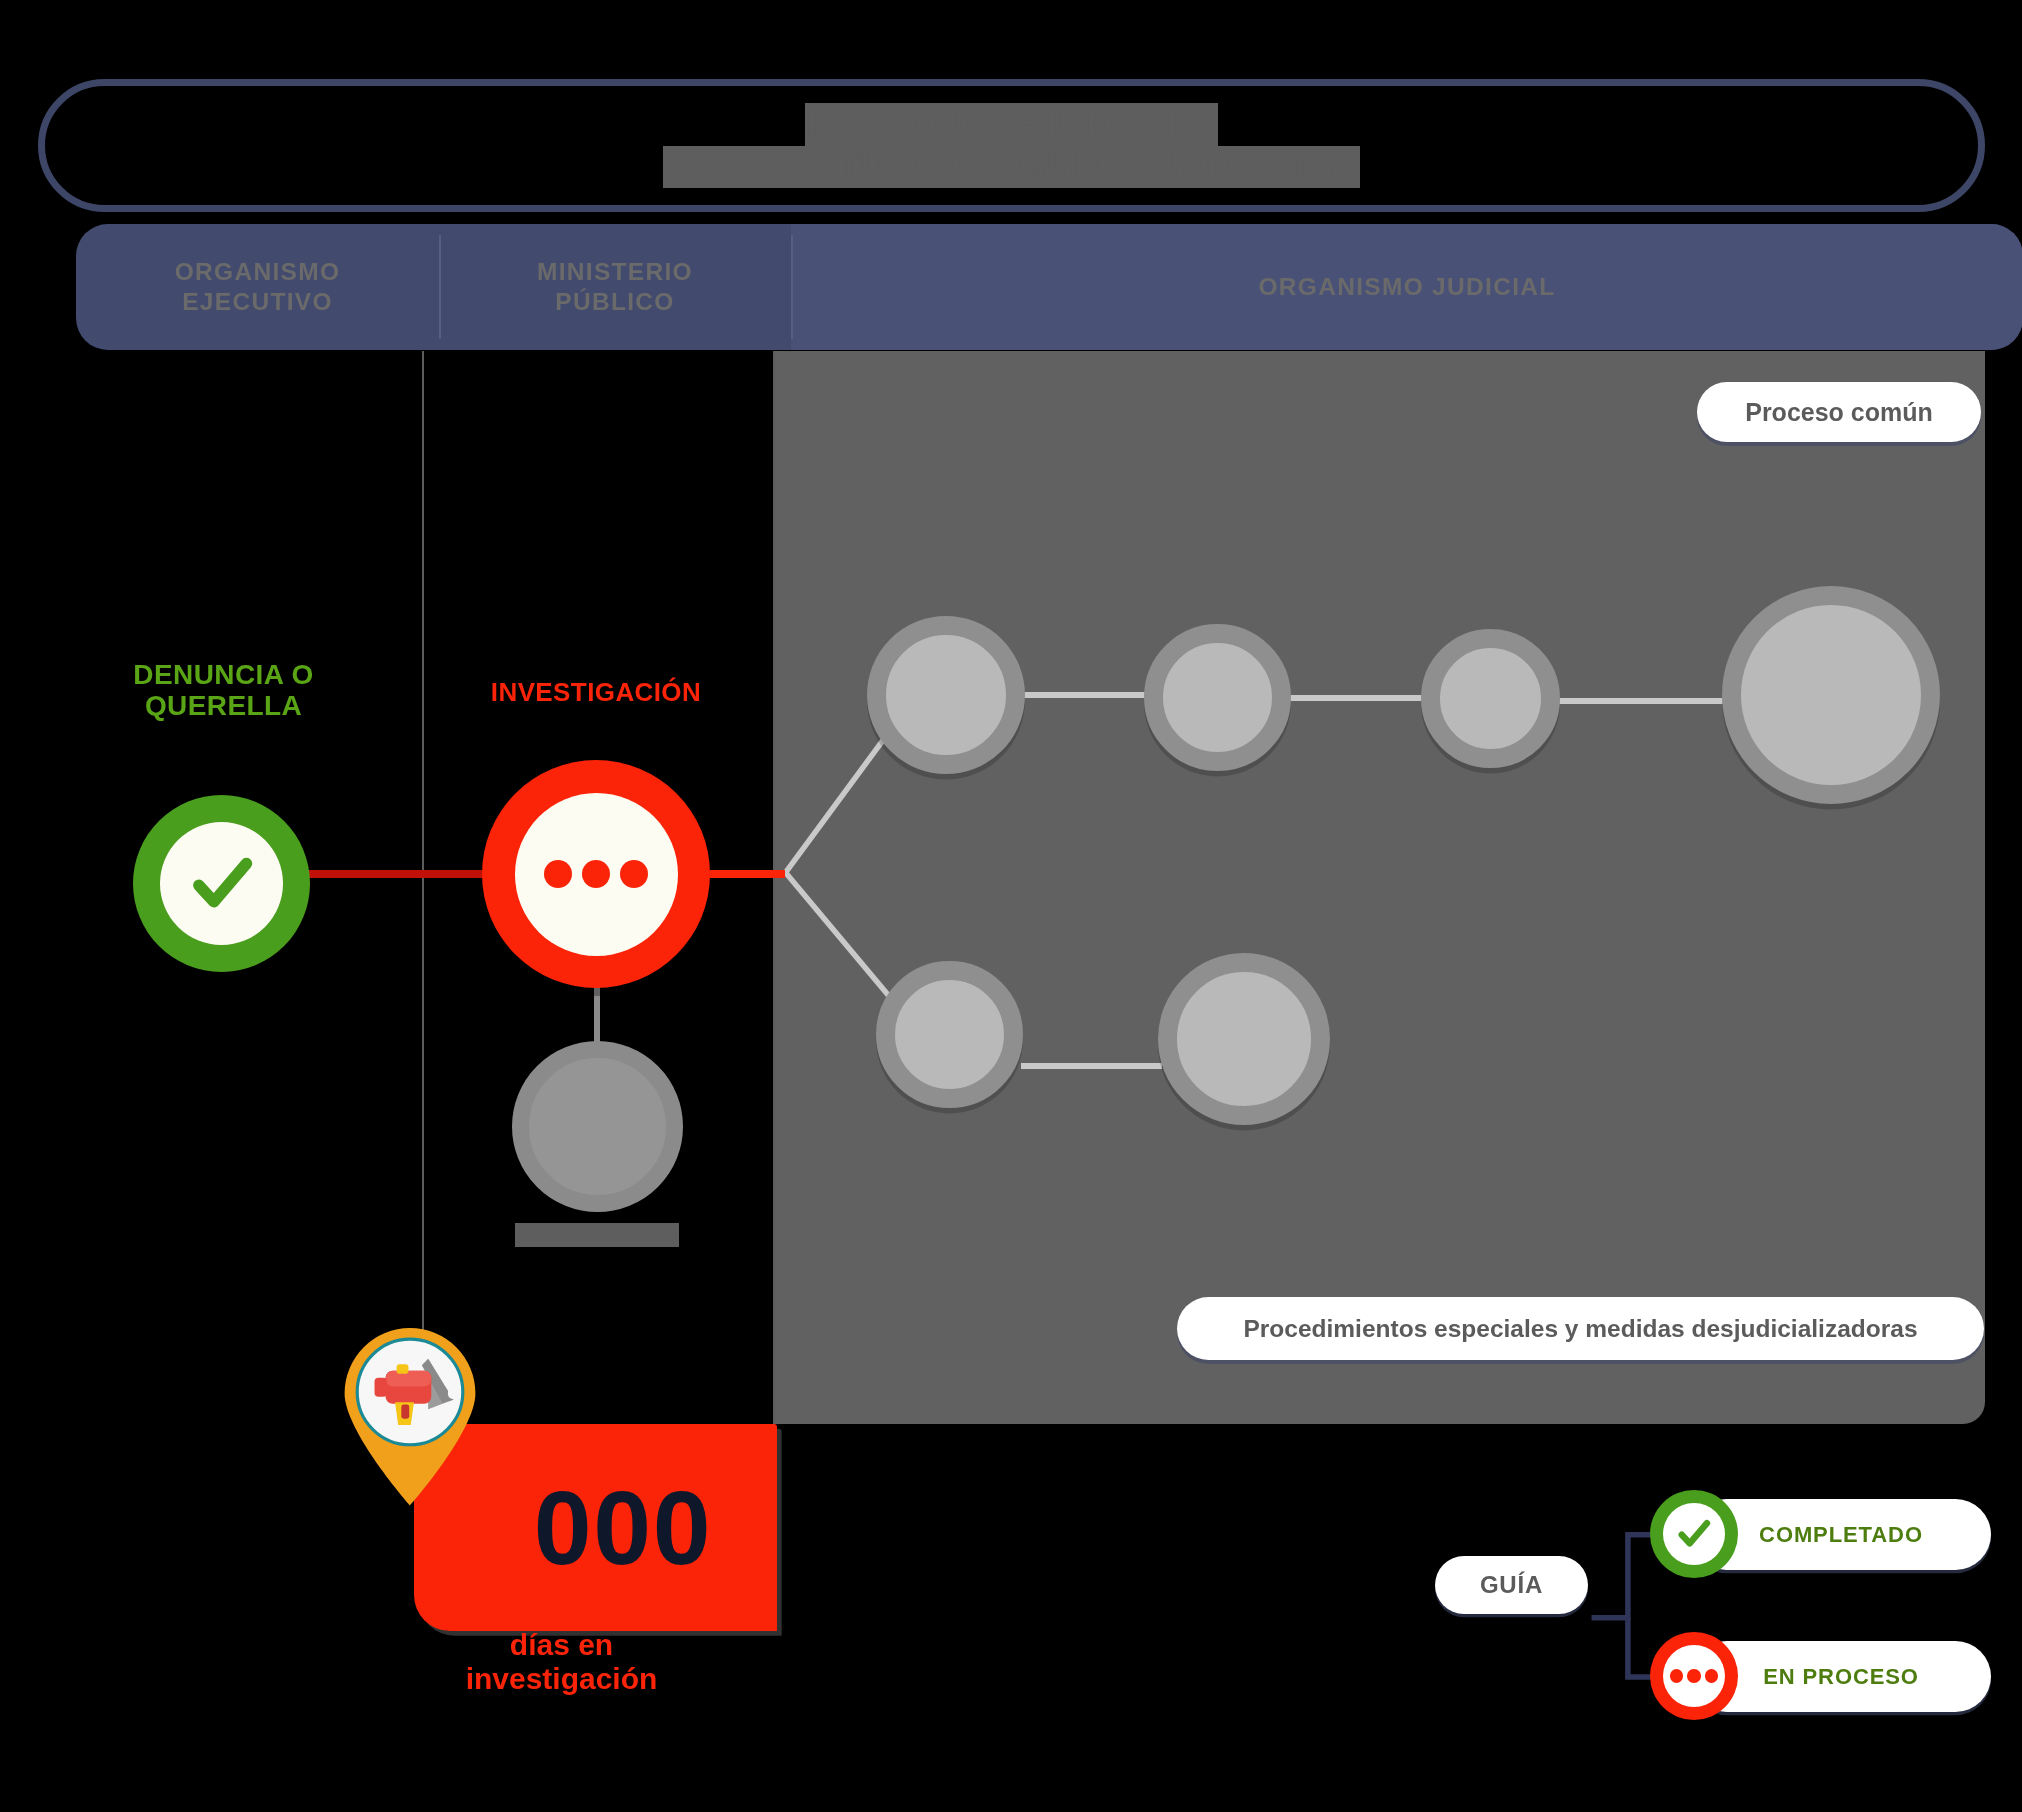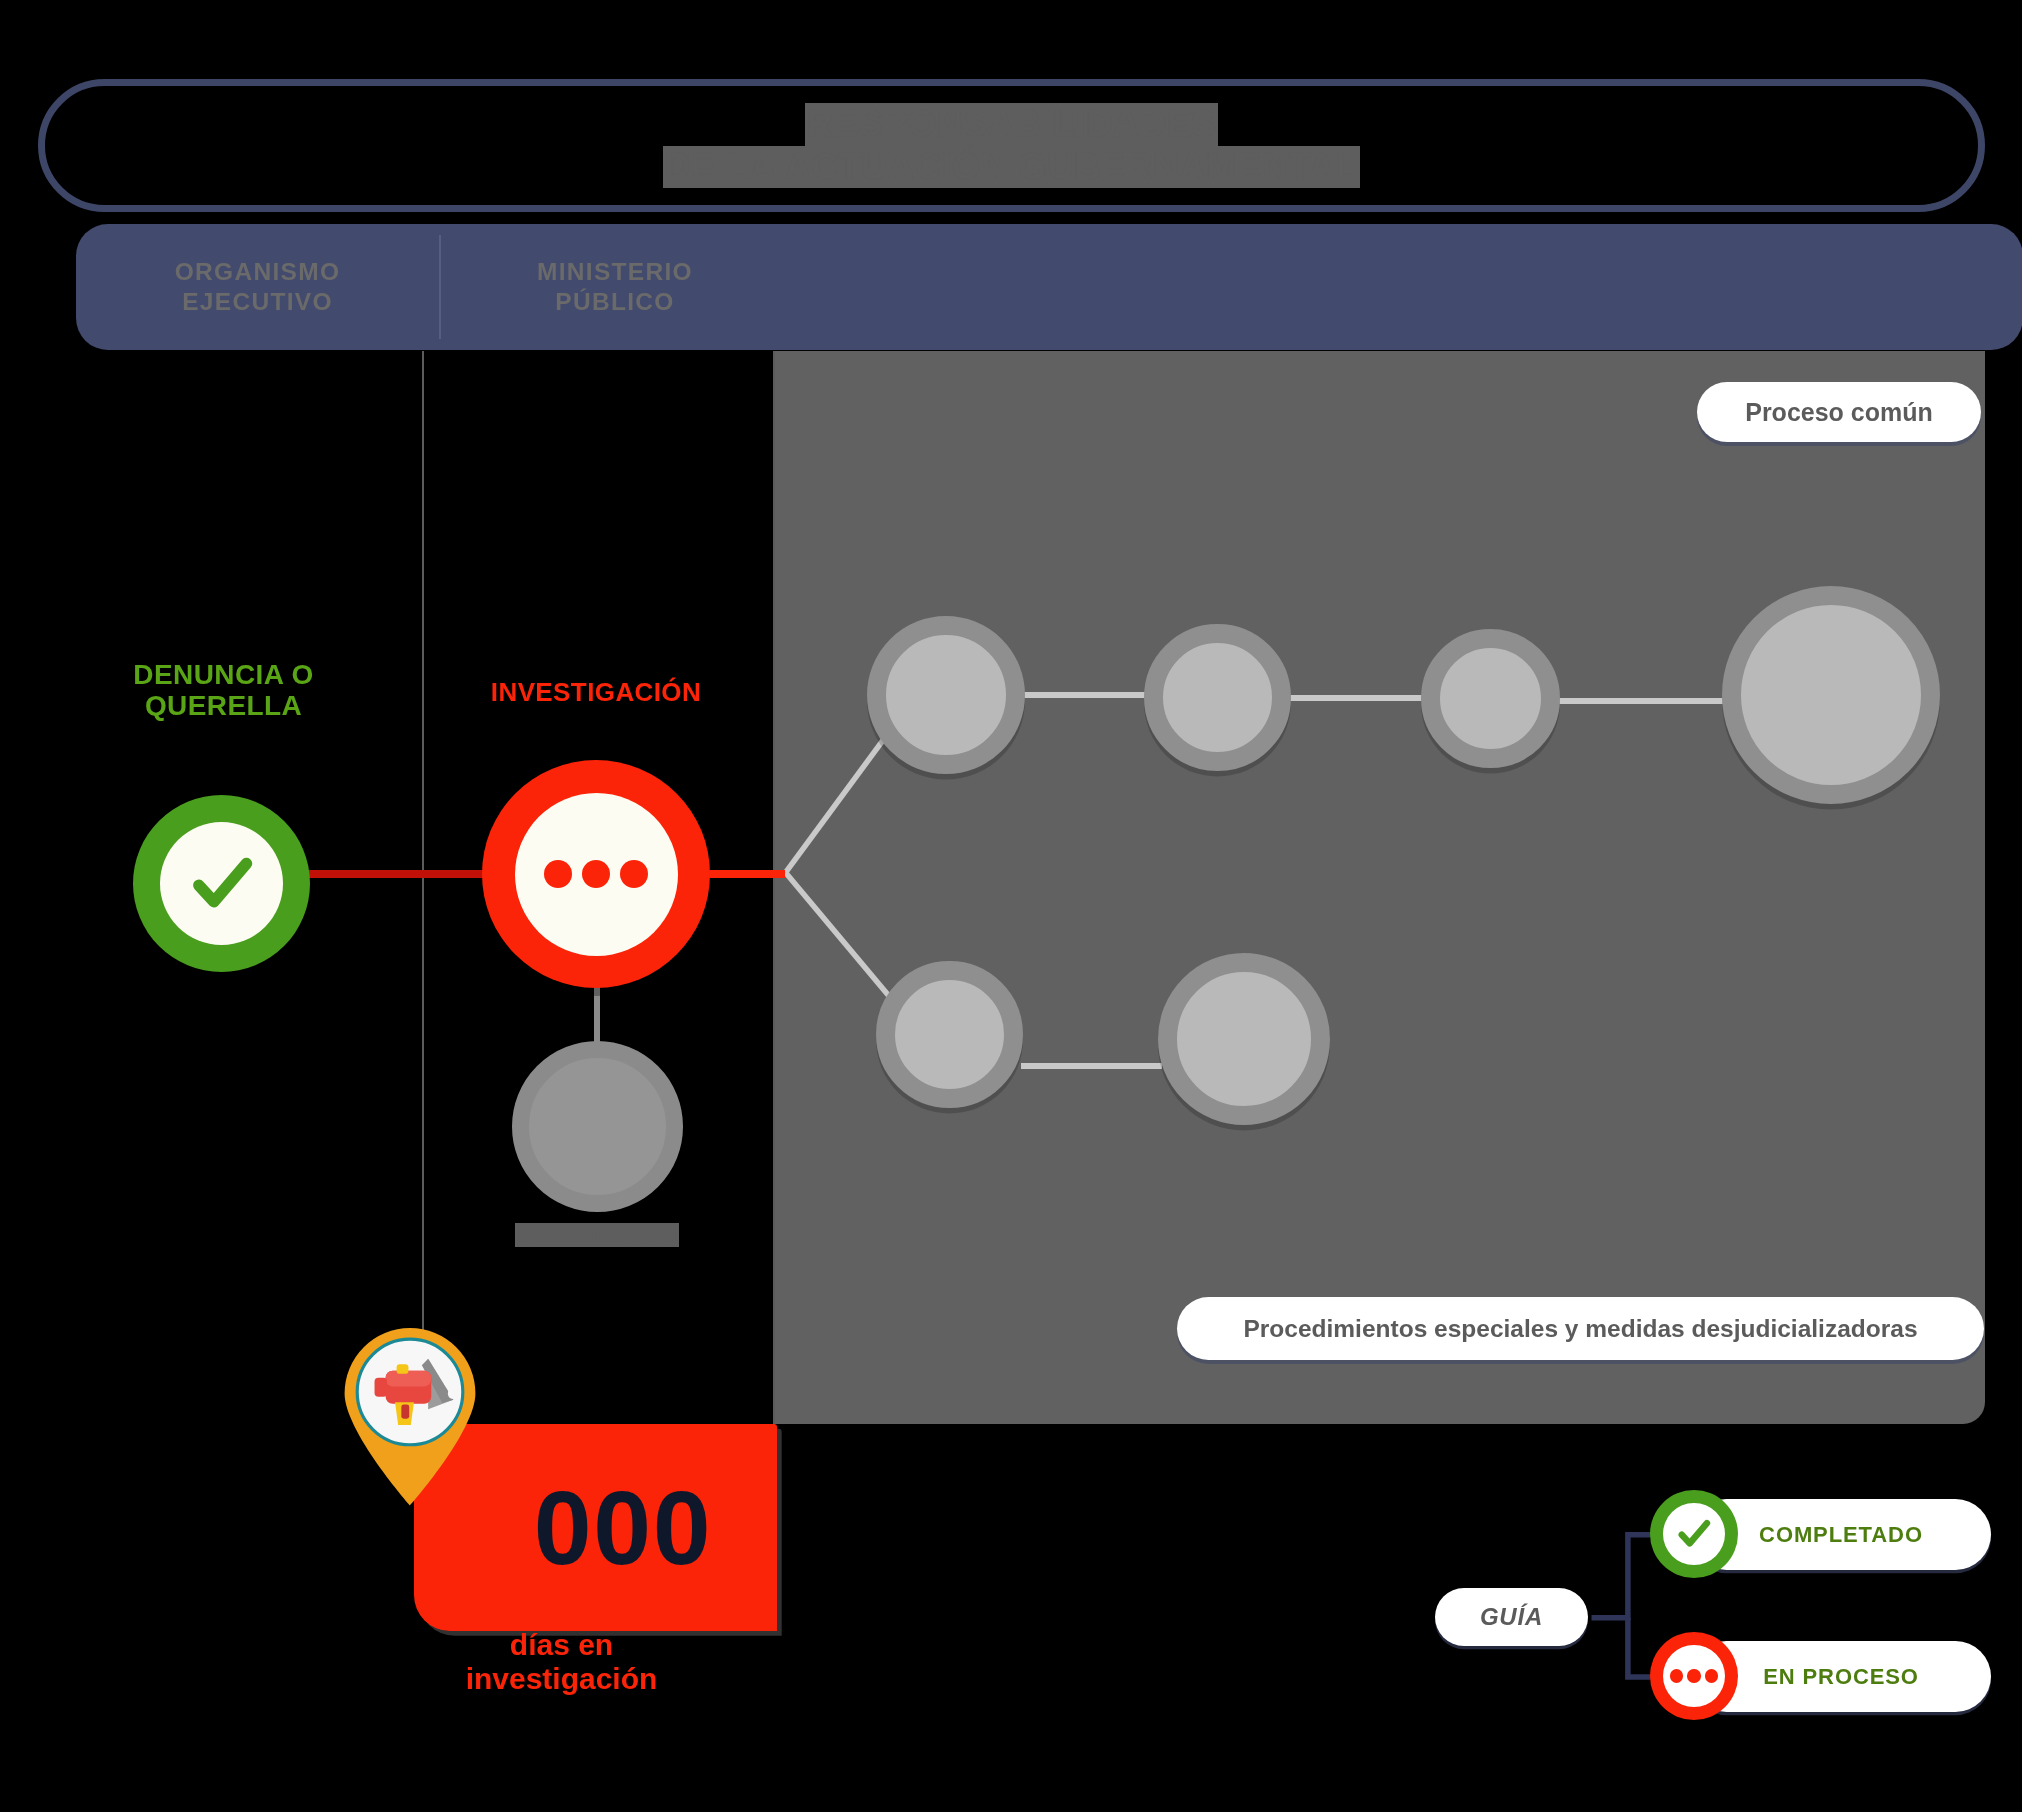--- a/index.html
+++ b/index.html
@@ -265,26 +265,25 @@
 
   
   .pin {
     position: absolute;
     left: 335px; top: 1321px;
     width: 150px; height: 186px;
   }
 
   
   .legend-guia {
-    left: 1435px; top: 1588px;
+    left: 1435px; top: 1556px;
     width: 153px; height: 58px;
     font-size: 24px;
     letter-spacing: 0.8px;
     box-shadow: 0 3.2px 0 rgba(62,70,104,0.6);
-    font-style: italic;
   }
   .legend-item-pill {
     position: absolute;
     background: #fff;
     border-radius: 789px;
     display: flex; align-items: center; justify-content: center;
     color: #4d7c0f; font-weight: 700;
     font-size: 22px; letter-spacing: 0.9px;
     box-shadow: 0 3.2px 0 rgba(62,70,104,0.6);
   }
@@ -333,20 +332,23 @@
       <span>
         <span>ORGANISMO</span><br>
         <span>EJECUTIVO</span>
       </span>
     </div>
     <div class="colhead c2">
       <span>
         <span>MINISTERIO</span><br>
         <span>PÚBLICO</span>
       </span>
+    </div>
+    <div class="colhead c3">
+      <span>ORGANISMO JUDICIAL</span>
     </div>
   </div>
 
   <div class="vline v1"></div>
   <div class="vline v2"></div>
 
   <div class="judicial-panel"></div>
 
   <div class="conn conn-h1"></div>
   <div class="conn conn-h2"></div>

